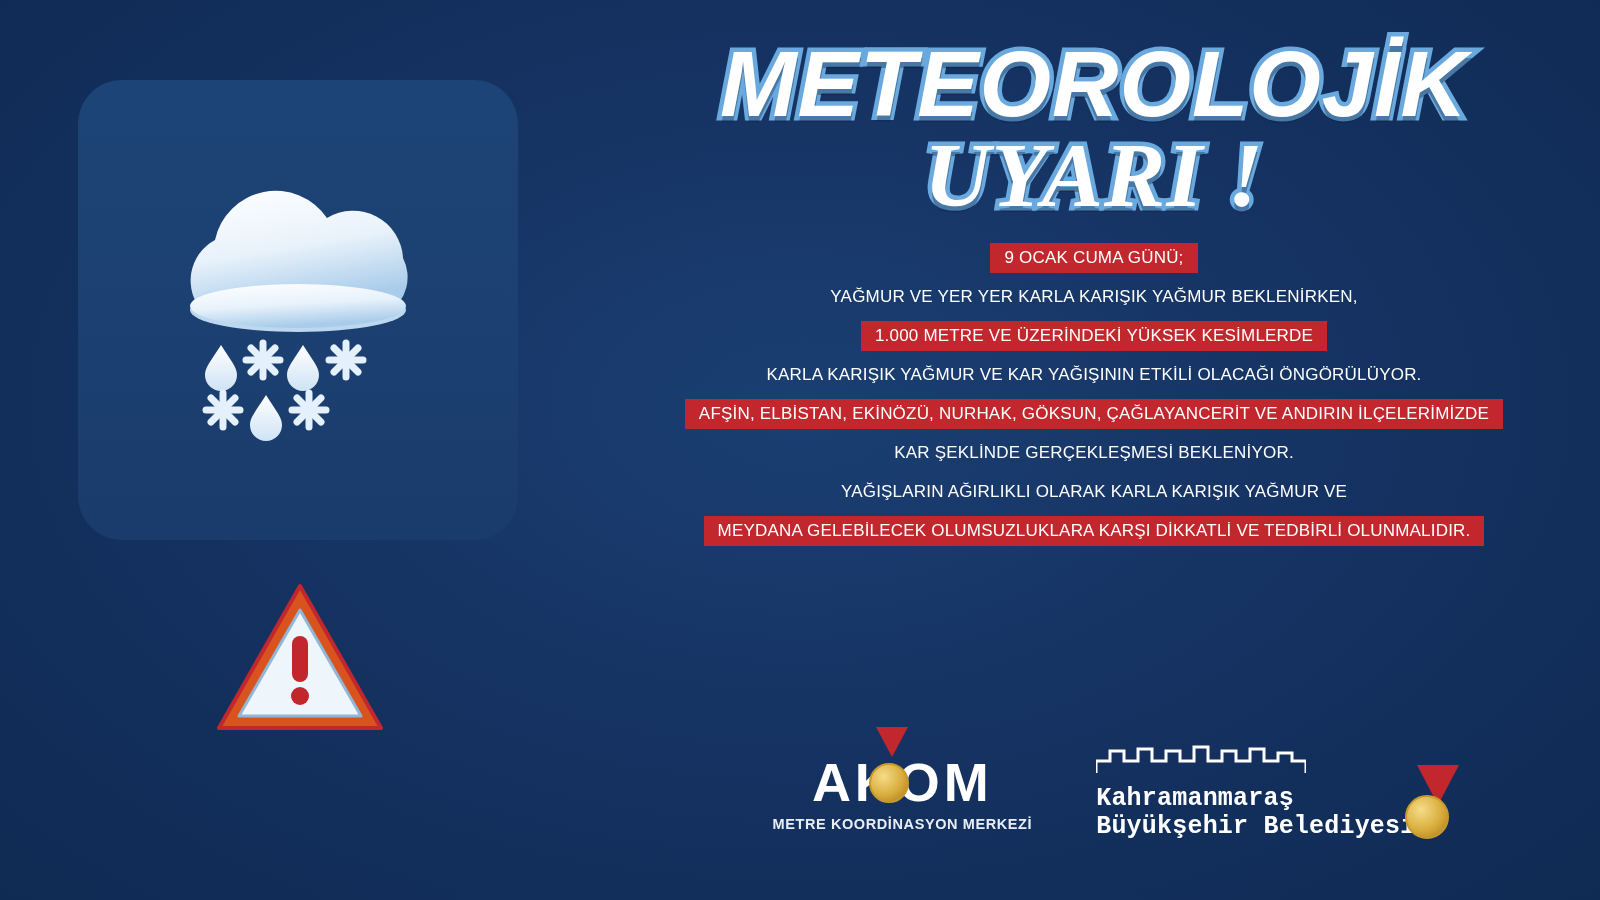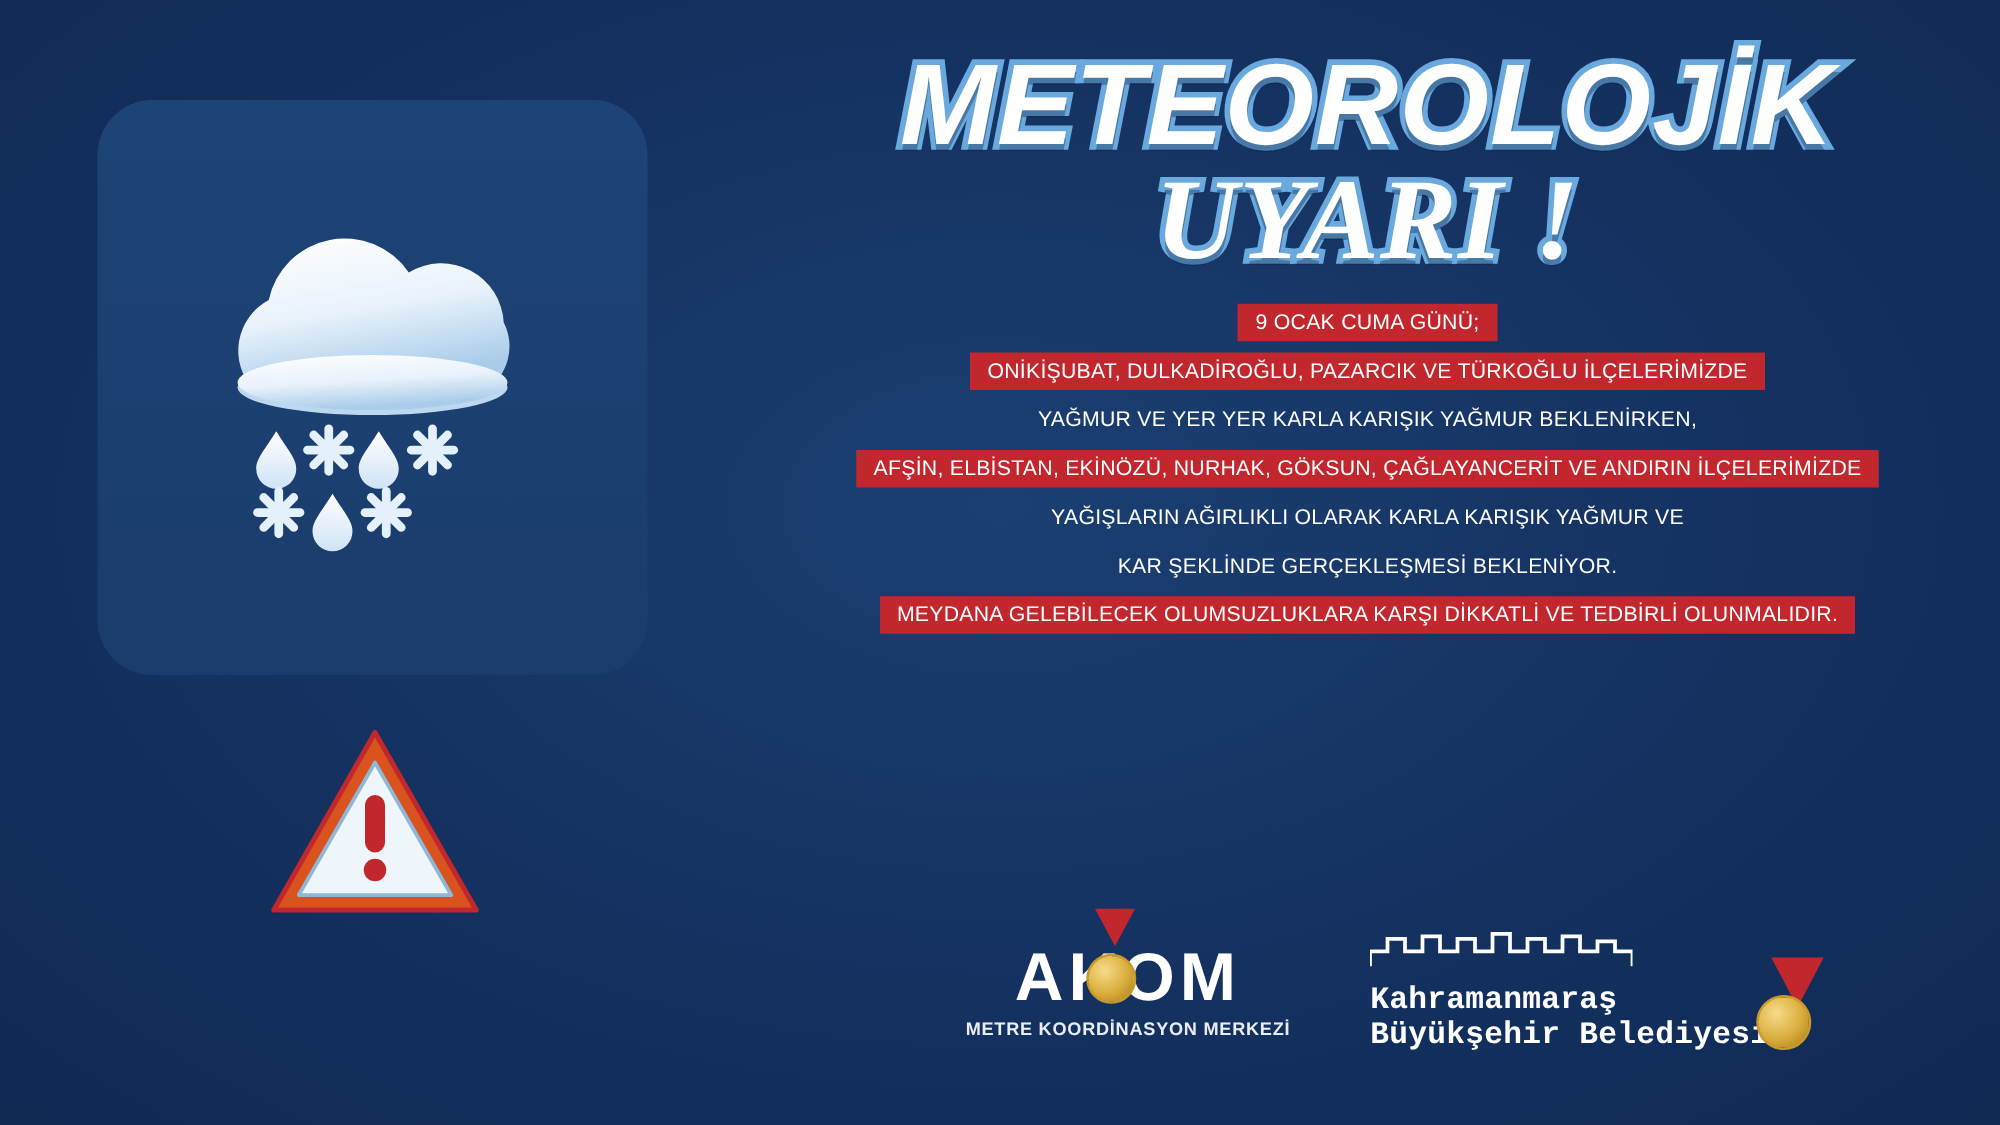--- a/index.html
+++ b/index.html
@@ -290,25 +290,26 @@
 
   <div id="right-column">
 
     <div id="headline">
       <div class="headline-line" id="headline-line-1">METEOROLOJİK</div>
       <div class="headline-line" id="headline-line-2">UYARI !</div>
     </div>
 
     <div id="message-block">
       <span class="msg-line hl">9 OCAK CUMA GÜNÜ;</span>
-      <span class="msg-line hl">ONİKİŞUBAT, DULKADİROĞLU, PAZARCIK VE TÜRKOĞLU İLÇELERİMİZDE</span>
       <span class="msg-line plain">YAĞMUR VE YER YER KARLA KARIŞIK YAĞMUR BEKLENİRKEN,</span>
+      <span class="msg-line hl">1.000 METRE VE ÜZERİNDEKİ YÜKSEK KESİMLERDE</span>
+      <span class="msg-line plain">KARLA KARIŞIK YAĞMUR VE KAR YAĞIŞININ ETKİLİ OLACAĞI ÖNGÖRÜLÜYOR.</span>
       <span class="msg-line hl">AFŞİN, ELBİSTAN, EKİNÖZÜ, NURHAK, GÖKSUN, ÇAĞLAYANCERİT VE ANDIRIN İLÇELERİMİZDE</span>
+      <span class="msg-line plain">KAR ŞEKLİNDE GERÇEKLEŞMESİ BEKLENİYOR.</span>
       <span class="msg-line plain">YAĞIŞLARIN AĞIRLIKLI OLARAK KARLA KARIŞIK YAĞMUR VE</span>
-      <span class="msg-line plain">KAR ŞEKLİNDE GERÇEKLEŞMESİ BEKLENİYOR.</span>
       <span class="msg-line hl">MEYDANA GELEBİLECEK OLUMSUZLUKLARA KARŞI DİKKATLİ VE TEDBİRLİ OLUNMALIDIR.</span>
     </div>
 
     <div id="logo-strip">
 
       <div id="akom-logo">
         <div id="akom-flag"></div>
         <div id="akom-wordmark">AKOM</div>
         <div id="akom-seal"></div>
         <div id="akom-sub">METRE KOORDİNASYON MERKEZİ</div>

